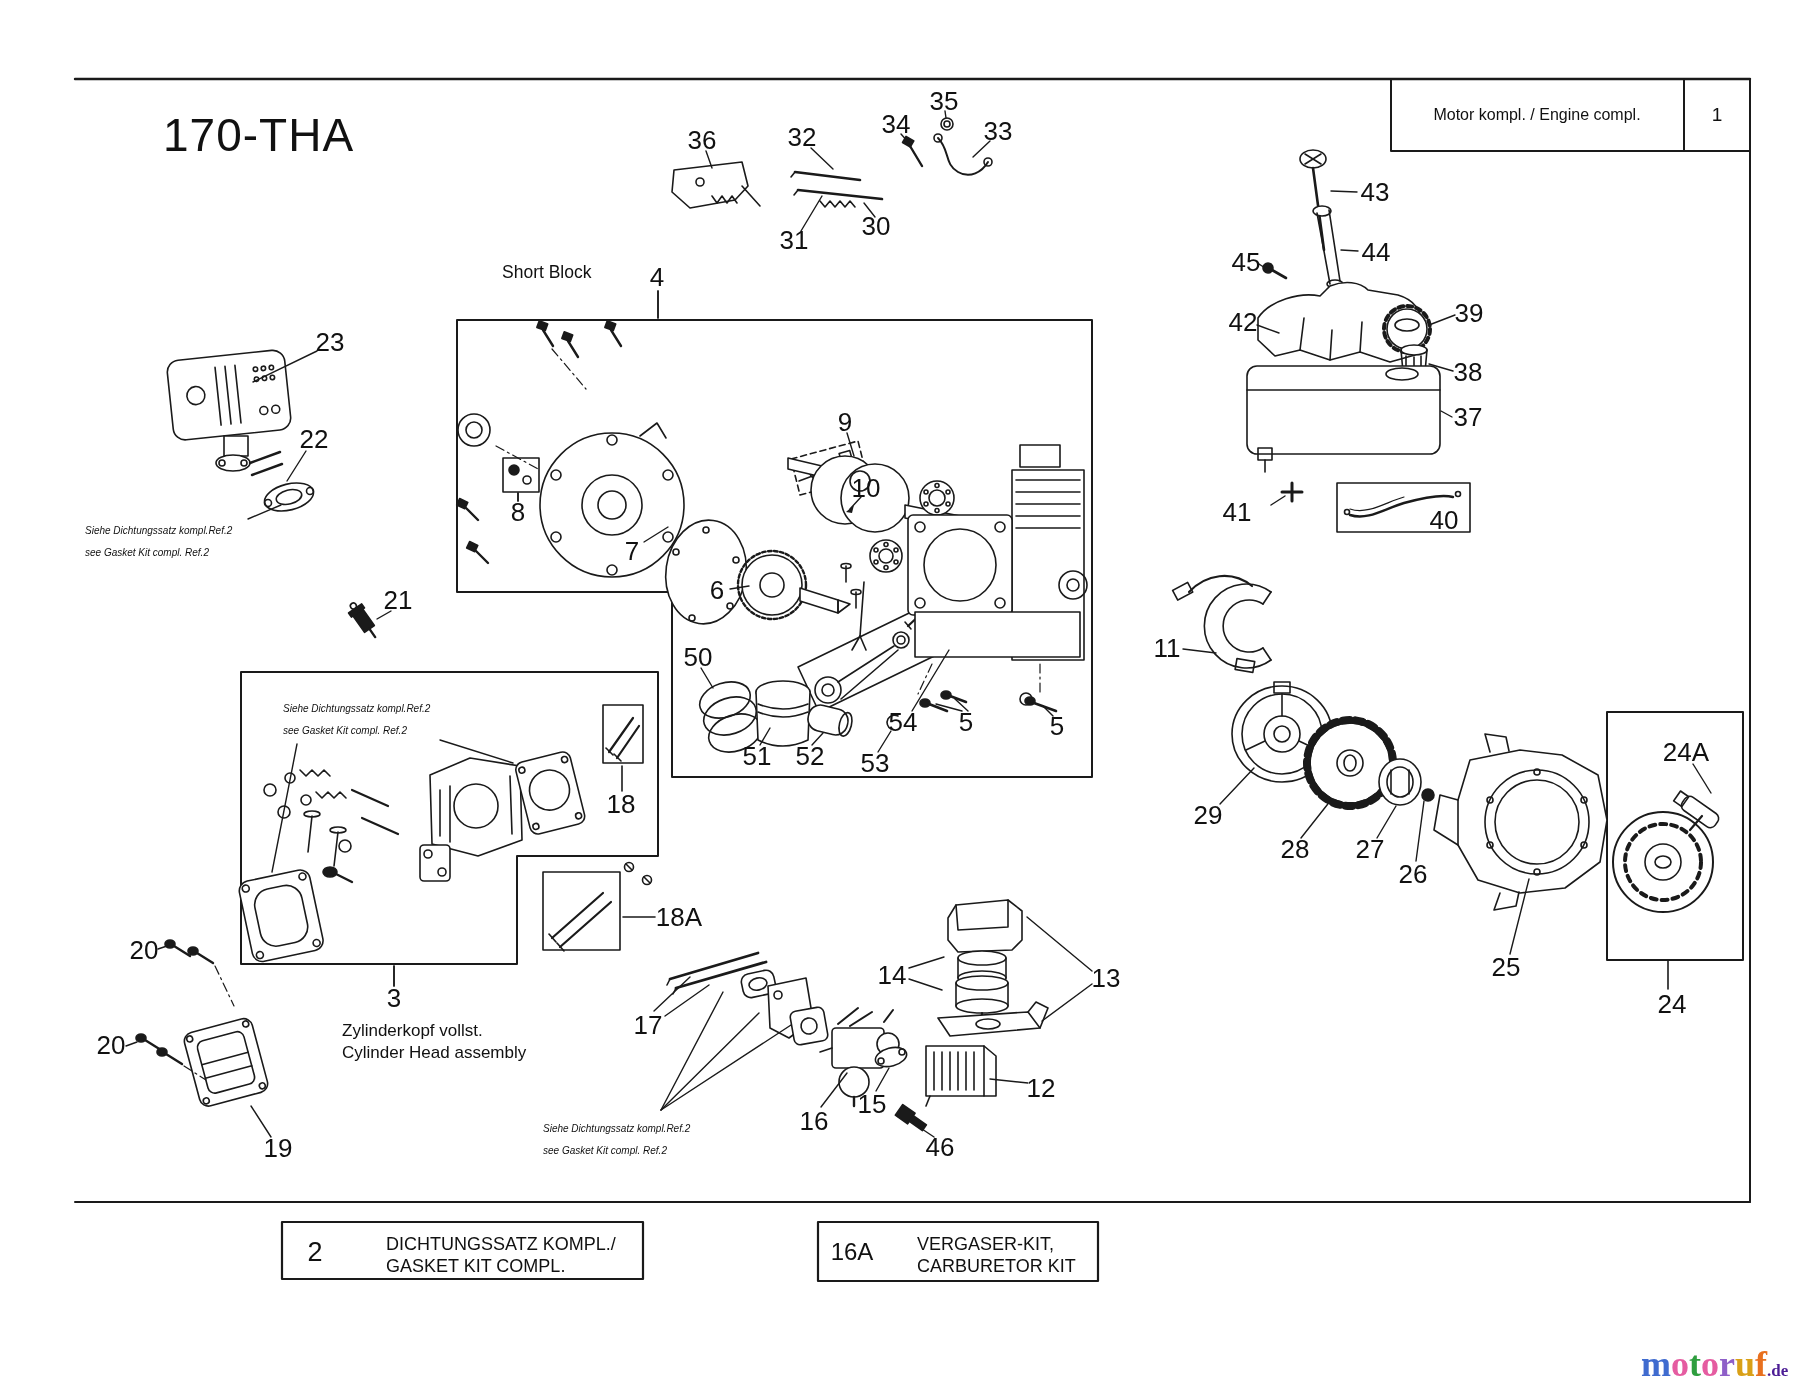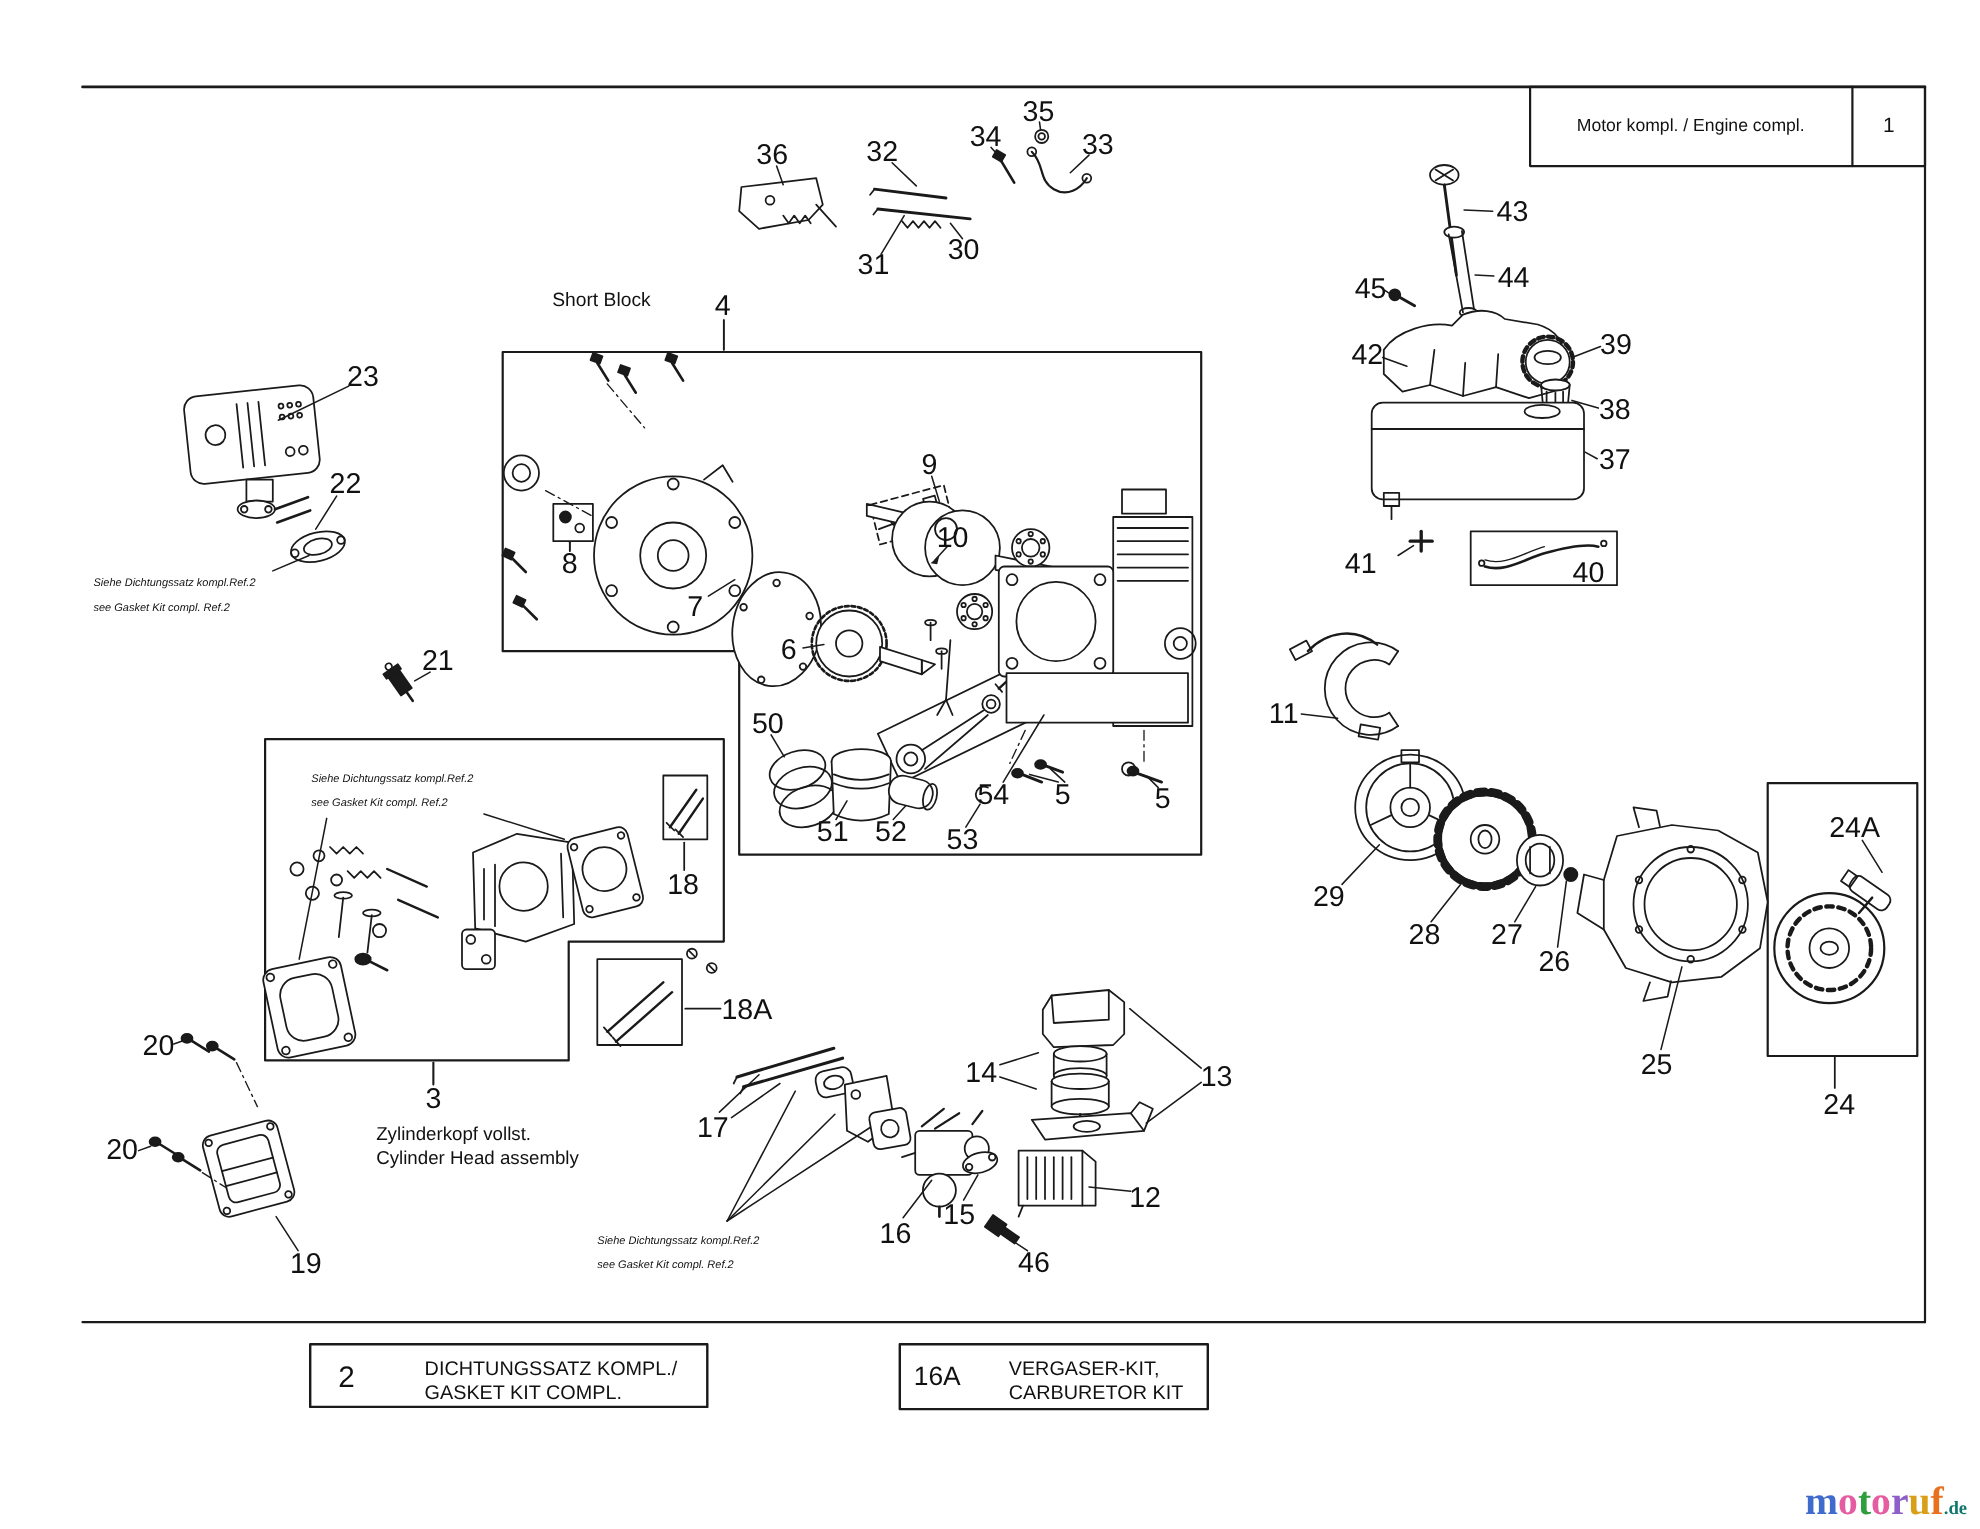--- a/index.html
+++ b/index.html
@@ -640,20 +640,21 @@
     <line x1="297" y1="744" x2="272" y2="872"></line>
     <line x1="440" y1="740" x2="513" y2="763"></line>
     <line x1="661" y1="1110" x2="723" y2="992"></line>
     <line x1="661" y1="1110" x2="759" y2="1013"></line>
     <line x1="661" y1="1110" x2="791" y2="1025"></line>
   </g>
 
 </g>
 </svg>
 
+<div class="abs title" style="left:163px; top:108px;">170-THA</div>
 
 <div class="abs ctr hdr-label" style="left:1537px; top:115px;">Motor kompl. / Engine compl.</div>
 <div class="abs ctr hdr-page" style="left:1717px; top:115px;">1</div>
 
 <div class="abs sb-label" style="left:502px; top:262px;">Short Block</div>
 
 <div class="abs note" style="left:85px; top:520px;">
   <div>Siehe Dichtungssatz kompl.Ref.2</div>
   <div>see Gasket Kit compl. Ref.2</div>
 </div>
@@ -680,21 +681,21 @@
 </div>
 
 <div class="abs ctr legend-ref-sm" style="left:852px; top:1252px;">16A</div>
 <div class="abs legend-txt" style="left:917px; top:1233px;">
   <div>VERGASER-KIT,</div>
   <div>CARBURETOR KIT</div>
 </div>
 
 
 <div class="abs logo" style="left:1641px; top:1346px;">
-  <span style="color: rgb(63, 107, 207);">m</span><span style="color: rgb(229, 92, 161);">o</span><span style="color: rgb(47, 158, 63);">t</span><span style="color: rgb(229, 92, 161);">o</span><span style="color: rgb(142, 95, 200);">r</span><span style="color: rgb(217, 160, 23);">u</span><span style="color: rgb(232, 112, 30);">f</span><span class="de" style="color: #0f766e; margin-top: 34px;">.de</span>
+  <span style="color: rgb(63, 107, 207);">m</span><span style="color: rgb(229, 92, 161);">o</span><span style="color: rgb(47, 158, 63);">t</span><span style="color: rgb(229, 92, 161);">o</span><span style="color: rgb(142, 95, 200);">r</span><span style="color: rgb(217, 160, 23);">u</span><span style="color: rgb(232, 112, 30);">f</span><span class="de" style="color: #4c1d95; margin-top: 34px;">.de</span>
 </div>
 
 <div class="plbl" style="left:394px; top:998px;">3</div>
 <div class="plbl" style="left:657px; top:277px;">4</div>
 <div class="plbl" style="left:966px; top:722px;">5</div>
 <div class="plbl" style="left:1057px; top:726px;">5</div>
 <div class="plbl" style="left:717px; top:590px;">6</div>
 <div class="plbl" style="left:632px; top:551px;">7</div>
 <div class="plbl" style="left:518px; top:512px;">8</div>
 <div class="plbl" style="left:845px; top:422px;">9</div>

